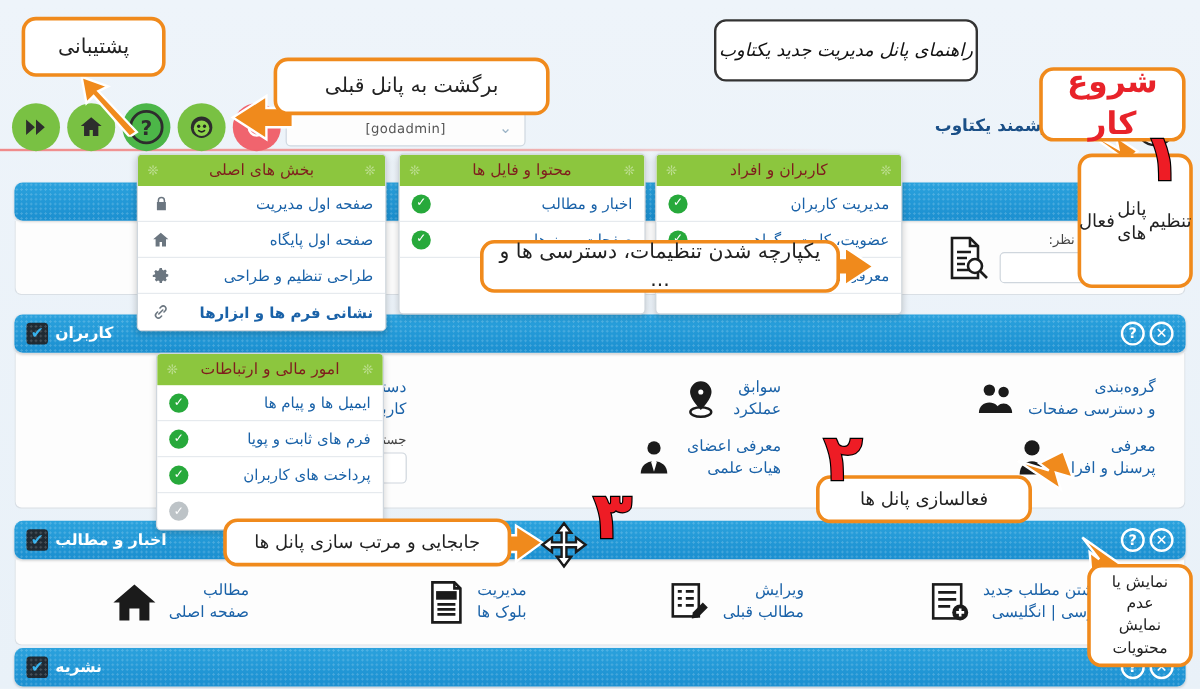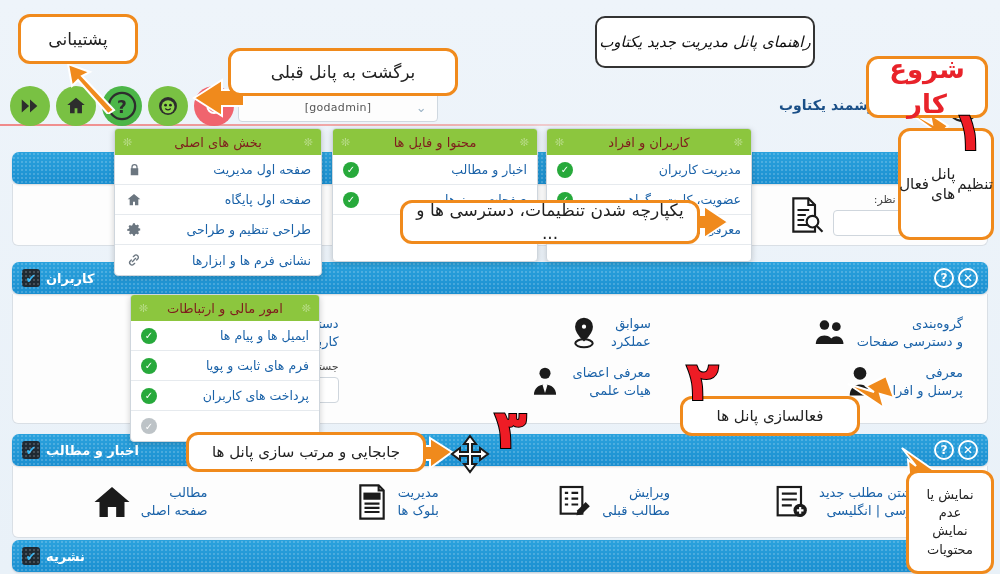--- a/index.html
+++ b/index.html
@@ -96,21 +96,21 @@
   .bubble-support { left: 18px; top: 14px; width: 120px; height: 50px; }
   .bubble-back { left: 228px; top: 48px; width: 230px; height: 48px; }
   .bubble-integrate { left: 400px; top: 200px; width: 300px; height: 44px; font-size: 17px; }
   .bubble-activate { left: 680px; top: 396px; width: 180px; height: 40px; font-size: 15px; }
   .bubble-move { left: 186px; top: 432px; width: 240px; height: 40px; font-size: 15px; }
   .bubble-setting {
     left: 898px; top: 128px; width: 96px; height: 112px;
     font-size: 15px; flex-direction: row; gap: 2px;
   }
   .bubble-display {
-    left: 906px; top: 470px; width: 88px; height: 104px;
+    left: 906px; top: 470px; width: 88px; height: 86px;
     font-size: 13px; flex-direction: column; gap: 1px;
   }
 
   
   .num {
     position: absolute; color: #ee1c25; font-weight: bold;
     -webkit-text-stroke: 2px #000;
     paint-order: stroke fill;
     z-index: 45;
   }
@@ -138,21 +138,21 @@
     content: "❊"; position: absolute; color: rgba(255,255,255,.45); font-size: 11px;
   }
   .gpanel-head::before { right: 8px; }
   .gpanel-head::after { left: 8px; }
   .gitem {
     height: 30px; display: flex; align-items: center;
     border-bottom: 1px solid #e6eaee;
     padding: 0 10px; gap: 8px;
     font-size: 12.5px; color: #1a62a8; white-space: nowrap;
   }
-  .gitem:last-child { border-bottom: none; }
+  .gitem:last-child { border-bottom: none; font-weight: bold; }
   .gitem .lbl { flex: 1; text-align: right; }
   .chk-green {
     width: 16px; height: 16px; border-radius: 50%;
     background: #27a93b; color:#fff; font-size: 10px;
     display:flex; align-items:center; justify-content:center; flex: 0 0 16px;
   }
   .chk-gray {
     width: 16px; height: 16px; border-radius: 50%;
     background: #bdc3c7; color:#fff; font-size: 10px;
     display:flex; align-items:center; justify-content:center; flex: 0 0 16px;

